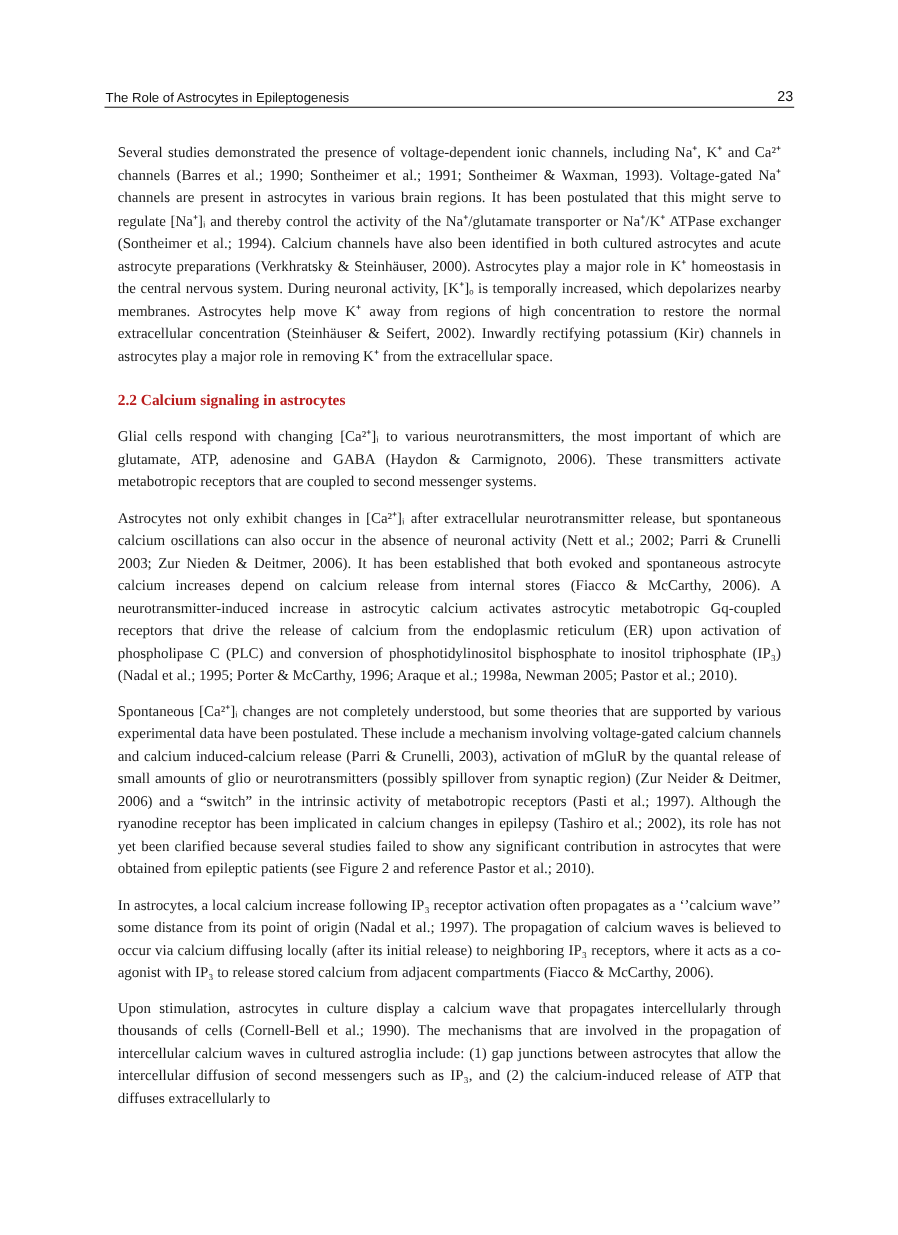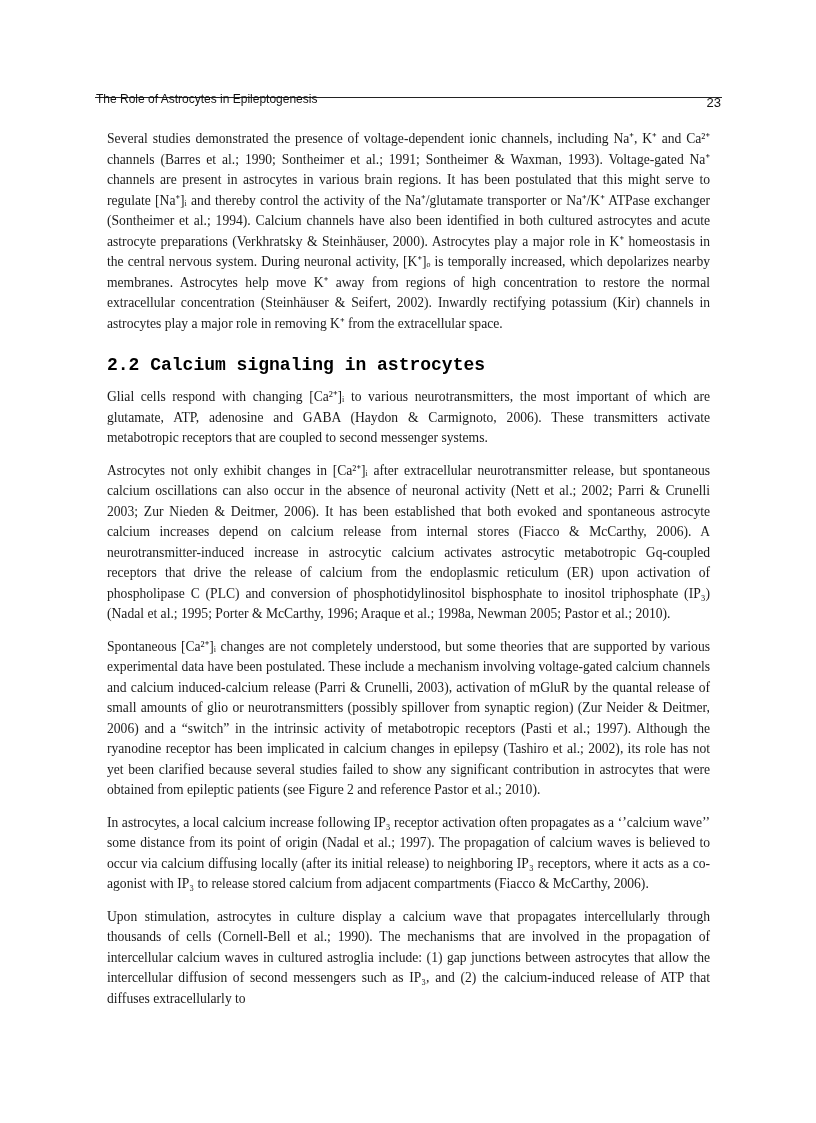--- a/index.html
+++ b/index.html
@@ -3,31 +3,31 @@
 <meta charset="utf-8">
 <style>
   html, body { margin:0; padding:0; background:#ffffff; }
   body { width:816px; height:1123px; position:relative; overflow:hidden; }
   .page { position:absolute; left:95px; top:0; width:627px; }
   .running-head {
     position:absolute; left:0; top:80px; width:627px; height:17px;
     border-bottom:1.5px solid #222;
     font-family:"Liberation Sans", sans-serif; font-size:12px; color:#111;
   }
-  .running-head .title { position:absolute; left:1px; top:12px; }
-  .running-head .pageno { position:absolute; right:1px; top:15px; font-size:13px; }
+  .running-head .title { position:absolute; left:1px; top:2px; }
+  .running-head .pageno { position:absolute; right:1px; top:0px; font-size:13px; }
   .body {
     position:absolute; left:0; top:117px; width:627px;
     font-family:"Liberation Serif", serif; font-size:13.6px; line-height:20.5px;
     color:#1a1a1a; text-align:justify;
   }
   .body p { margin:12px; }
   .section-heading {
-    font-family:Liberation Mono, monospace; font-weight:bold; font-size:18px;
-    margin-top:20.5px !important; line-height:20.5px; color:#000000;
+    font-family:Liberation Serif, serif; font-weight:bold; font-size:14px;
+    margin-top:20.5px !important; line-height:20.5px; color:#b91c1c;
   }
 </style>
 </head>
 <body>
 
 <div class="page">
   <div class="running-head">
     <span class="title">The Role of Astrocytes in Epileptogenesis</span>
     <span class="pageno">23</span>
   </div>

